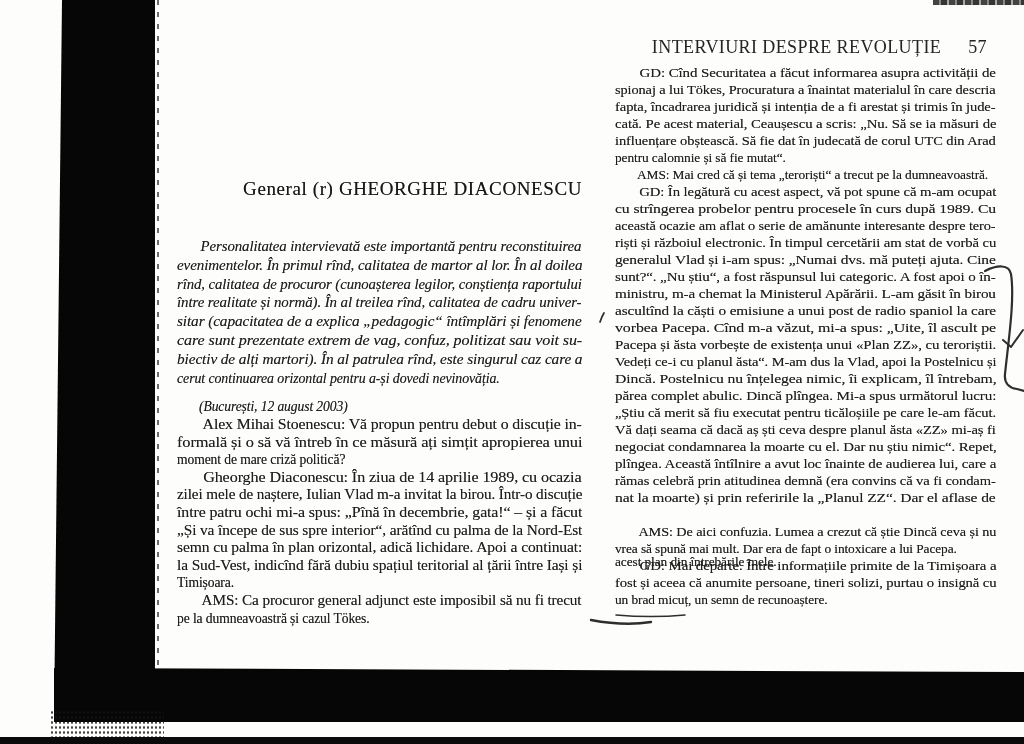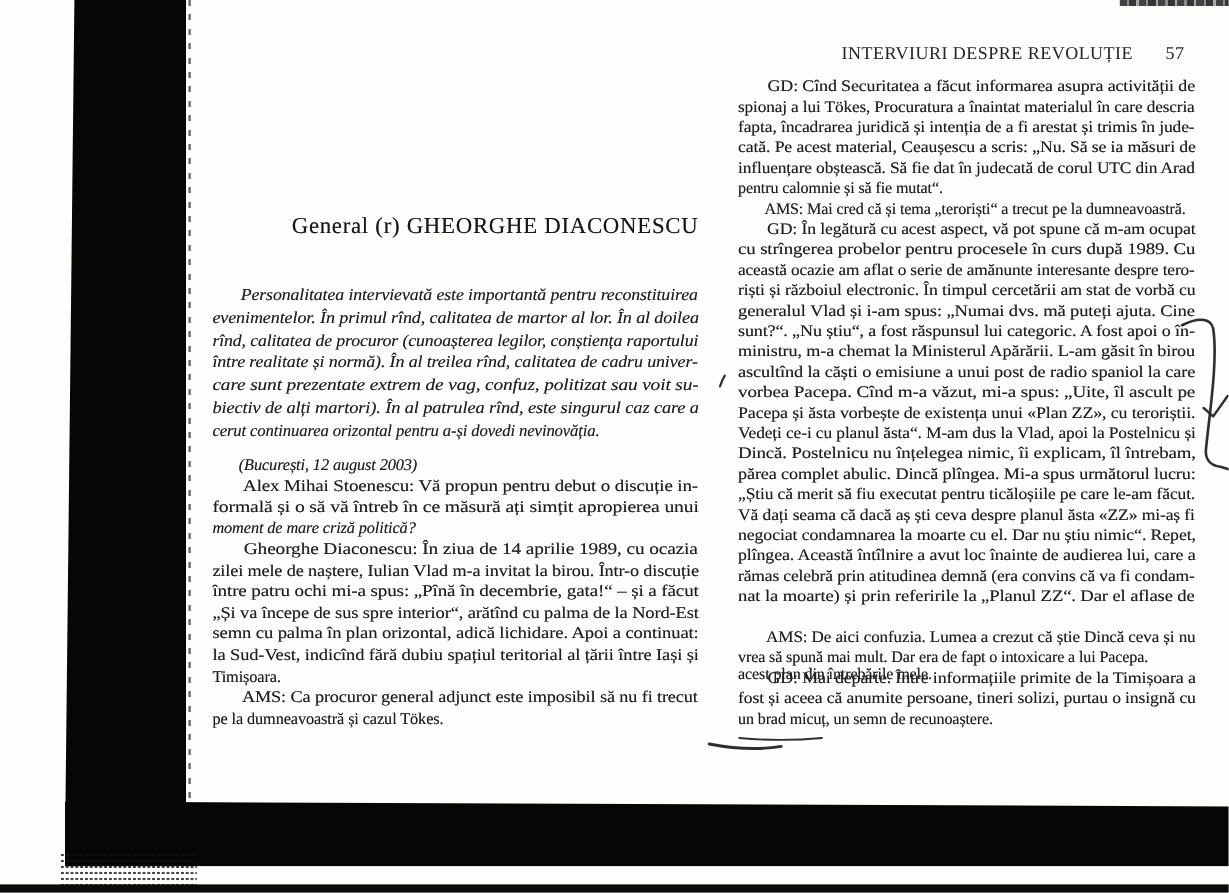--- a/index.html
+++ b/index.html
@@ -28,21 +28,21 @@
     background:repeating-linear-gradient(90deg,#222 0 6px,#777 6px 8px,#111 8px 14px,#999 14px 16px);
   }
   .corner-noise{
     left:50px;top:710px;width:114px;height:28px;opacity:.8;
     background-image:radial-gradient(circle,#141414 32%,transparent 40%);
     background-size:4px 5px;
   }
   .page-header{
     position:absolute;top:37px;left:615px;width:372px;
     display:flex;justify-content:flex-end;align-items:baseline;gap:27px;
-    font-size:15px;letter-spacing:.4px;color:#242424;
+    font-size:18px;letter-spacing:.4px;color:#242424;
   }
   .col{position:absolute;}
   .col-left{left:177px;top:172px;width:405px;}
   .col-right{left:615px;top:63px;width:381px;}
   .book-title{
     font-size:19px;letter-spacing:.6px;text-align:right;
     margin:6px 0 37px 0;color:#171717;
     text-shadow:0 0 .4px rgba(0,0,0,.5);
   }
   .row{overflow:visible;}
@@ -78,31 +78,32 @@
 </div>
 
 <div class="col col-left">
   <div class="book-title">General (r) GHEORGHE DIACONESCU</div>
   <div>
       <div class="block intro">
         <div class="row"><span class="line ind" style="transform: scaleX(1.0714);">Personalitatea intervievată este importantă pentru reconstituirea</span></div>
         <div class="row"><span class="line" style="transform: scaleX(1.0858);">evenimentelor. În primul rînd, calitatea de martor al lor. În al doilea</span></div>
         <div class="row"><span class="line" style="transform: scaleX(1.0658);">rînd, calitatea de procuror (cunoașterea legilor, conștiența raportului</span></div>
         <div class="row"><span class="line" style="transform: scaleX(1.0771);">între realitate și normă). În al treilea rînd, calitatea de cadru univer-</span></div>
+        <div class="row"><span class="line" style="transform: scaleX(1.1005);">sitar (capacitatea de a explica „pedagogic“ întîmplări și fenomene</span></div>
         <div class="row"><span class="line" style="transform: scaleX(1.1605);">care sunt prezentate extrem de vag, confuz, politizat sau voit su-</span></div>
         <div class="row"><span class="line" style="transform: scaleX(1.1035);">biectiv de alți martori). În al patrulea rînd, este singurul caz care a</span></div>
         <div class="row"><span class="line lastline" style="transform: scaleX(1);">cerut continuarea orizontal pentru a-și dovedi nevinovăția.</span></div>
       </div>
       <div class="block dateline">
         <div class="row"><span class="line ind lastline" style="transform: scaleX(1);">(București, 12 august 2003)</span></div>
       </div>
       <div class="block body">
         <div class="row"><span class="line ind" style="transform: scaleX(1.1638);">Alex Mihai Stoenescu: Vă propun pentru debut o discuție in-</span></div>
         <div class="row"><span class="line" style="transform: scaleX(1.2054);">formală și o să vă întreb în ce măsură ați simțit apropierea unui</span></div>
-        <div class="row"><span class="line lastline" style="transform: scaleX(1); font-style: italic;">moment de mare criză politică?</span></div>
+        <div class="row"><span class="line lastline" style="transform: scaleX(1);">moment de mare criză politică?</span></div>
       </div>
       <div class="block body">
         <div class="row"><span class="line ind" style="transform: scaleX(1.1877);">Gheorghe Diaconescu: În ziua de 14 aprilie 1989, cu ocazia</span></div>
         <div class="row"><span class="line" style="transform: scaleX(1.1157);">zilei mele de naștere, Iulian Vlad m-a invitat la birou. Într-o discuție</span></div>
         <div class="row"><span class="line" style="transform: scaleX(1.1705);">între patru ochi mi-a spus: „Pînă în decembrie, gata!“ – și a făcut</span></div>
         <div class="row"><span class="line" style="transform: scaleX(1.1313);">„Și va începe de sus spre interior“, arătînd cu palma de la Nord-Est</span></div>
         <div class="row"><span class="line" style="transform: scaleX(1.1441);">semn cu palma în plan orizontal, adică lichidare. Apoi a continuat:</span></div>
         <div class="row"><span class="line" style="transform: scaleX(1.1345);">la Sud-Vest, indicînd fără dubiu spațiul teritorial al țării între Iași și</span></div>
         <div class="row"><span class="line lastline" style="transform: scaleX(1);">Timișoara.</span></div>
       </div>

